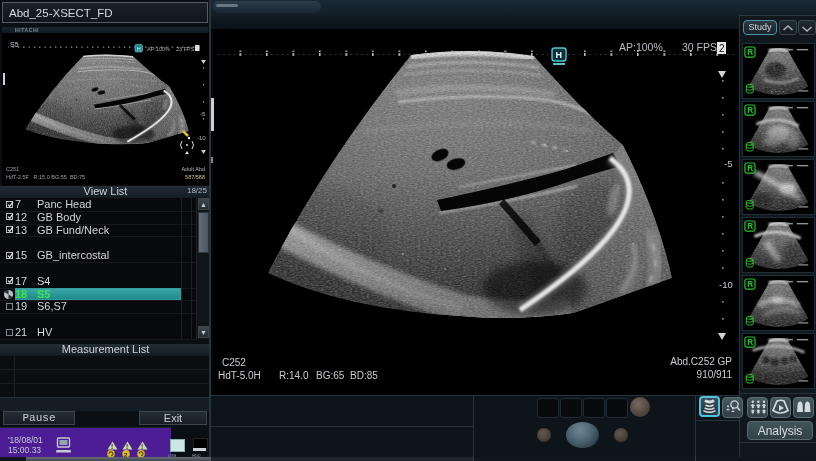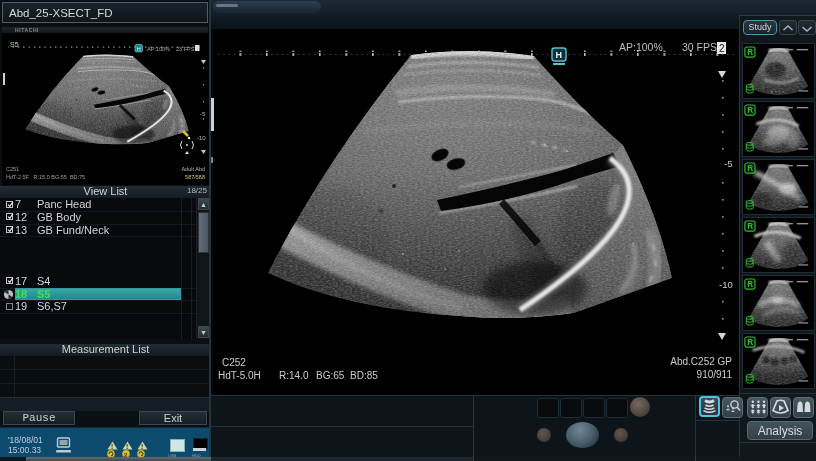--- a/index.html
+++ b/index.html
@@ -23,21 +23,21 @@
 .cb svg{position:absolute;left:-1px;top:-2px;}
 .colline{position:absolute;top:0;bottom:0;width:1px;background:#1a2026;}
 #sbar{position:absolute;right:1px;top:0px;width:13px;height:141px;background:#10151a;border-left:1px solid #1a2026;}
 #sbar .btn{position:absolute;left:1px;width:11px;height:12px;background:linear-gradient(#3b4850,#222c33);border:1px solid #444;box-sizing:border-box;color:#c6cdd2;font-size:7px;text-align:center;line-height:11px;}
 #sbar .thumb{position:absolute;left:1px;top:14px;width:11px;height:41px;background:linear-gradient(90deg,#5f6e7a,#49565f);border:1px solid #333;box-sizing:border-box;}
 #hl18{position:absolute;left:15px;top:0.5px;width:166px;height:12px;background:linear-gradient(#3aa6a6,#1f8a8c);border:1px solid #34999b;box-sizing:border-box;}
 #mlheader{left:0px;top:344px;width:211px;height:12px;background:linear-gradient(#232d34,#141c22);color:#ced4d8;font-size:11px;text-align:center;}
 #mlist{left:0px;top:356px;width:211px;height:49px;background:#0b0e11;border-bottom:1px solid #1a2026;}
 .mrow{position:absolute;left:0;width:100%;height:13px;border-bottom:1px solid #181d22;}
 .btn1{position:absolute;height:14px;background:linear-gradient(#242e35,#161e24);border:1px solid #3b464e;box-sizing:border-box;color:#c8ced2;font-size:11px;text-align:center;line-height:12px;}
-#statusbar{left:0;top:427px;width:211px;height:30px;background:#0c4a6e;border-top:1px solid #1d252b;color:#c7ccd0;}
+#statusbar{left:0;top:427px;width:171px;height:30px;background:#4c1d95;border-top:1px solid #1d252b;color:#c7ccd0;}
 #dt{position:absolute;left:8px;top:8px;font-size:8.5px;line-height:9.5px;}
 #usarea{left:213px;top:29px;width:525px;height:366px;background:#000;color:#c9ced2;}
 #rightpanel{left:739px;top:15px;width:77px;height:442px;background:#10181e;border-left:1px solid #24333c;border-top:1px solid #2b3a44;box-sizing:border-box;}
 .rthumb{position:absolute;left:2px;width:73px;height:56px;background:#000;border:1px solid #1f2d36;box-sizing:border-box;}
 #bottomcenter{left:211px;top:395px;width:528px;height:62px;background:#0d151b;}
 .bline{position:absolute;background:#25333c;}
 #bottomstrip{left:0;top:457px;width:816px;height:4px;background:#10171c;}
 .ic{position:absolute;}
 .iconbtn{position:absolute;width:21px;height:21px;border-radius:4px;background:linear-gradient(#48595f,#313f47);border:1px solid #5c6d75;box-sizing:border-box;}
 .iconbtn.sel{border:2px solid #4fc3de;background:linear-gradient(#3b4c54,#27353d);}
@@ -160,20 +160,29 @@
     </div>
   <div class="row" style="top:25.6px">
       <span class="cb">
         <svg width="7" height="7" style="position:absolute;left:-0.5px;top:-1px">
           <path d="M1 3.6 L2.8 5.4 L5.9 0.9" stroke="#e6ebee" stroke-width="1.2" fill="none"></path>
         </svg>
       </span>
       <span class="num">13</span>
       <span class="nam">GB Fund/Neck</span>
     </div>
+  <div class="row" style="top:51.2px">
+      <span class="cb">
+        <svg width="7" height="7" style="position:absolute;left:-0.5px;top:-1px">
+          <path d="M1 3.6 L2.8 5.4 L5.9 0.9" stroke="#e6ebee" stroke-width="1.2" fill="none"></path>
+        </svg>
+      </span>
+      <span class="num">15</span>
+      <span class="nam">GB_intercostal</span>
+    </div>
   <div class="row" style="top:76.8px">
       <span class="cb">
         <svg width="7" height="7" style="position:absolute;left:-0.5px;top:-1px">
           <path d="M1 3.6 L2.8 5.4 L5.9 0.9" stroke="#e6ebee" stroke-width="1.2" fill="none"></path>
         </svg>
       </span>
       <span class="num">17</span>
       <span class="nam">S4</span>
     </div>
   <div class="row" style="top:89.6px;color:#3fdd4b;">
@@ -183,20 +192,25 @@
         <path d="M5.5 5.5 L9.5 8 A4.6 4.6 0 0 1 5.5 10.1 Z" fill="#272e33"></path>
       </svg>
       <div id="hl18"></div>
       <span class="num" style="z-index:2;color:#40e24c;font-weight:bold">18</span>
       <span class="nam" style="z-index:2;color:#40e24c;font-weight:bold">S5</span>
     </div>
   <div class="row" style="top:102.4px">
       <span class="cb u"></span>
       <span class="num">19</span>
       <span class="nam">S6,S7</span>
+    </div>
+  <div class="row" style="top:128px">
+      <span class="cb u"></span>
+      <span class="num">21</span>
+      <span class="nam">HV</span>
     </div>
   <div class="colline" style="left:181px"></div>
   <div class="colline" style="left:191px"></div>
   <div id="sbar">
     <div class="btn" style="top:0">▲</div>
     <div class="thumb"></div>
     <div class="btn" style="top:128px">▼</div>
   </div>
 </div>
 

